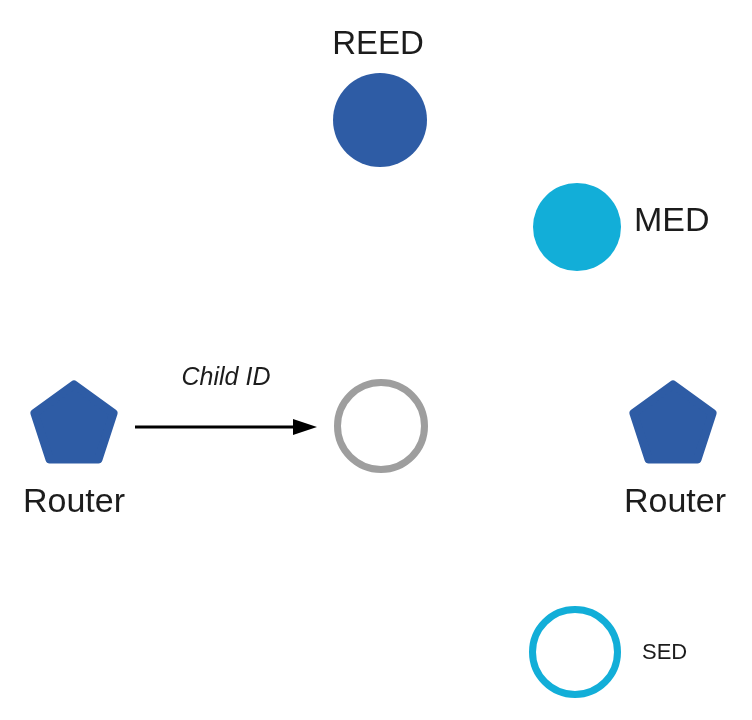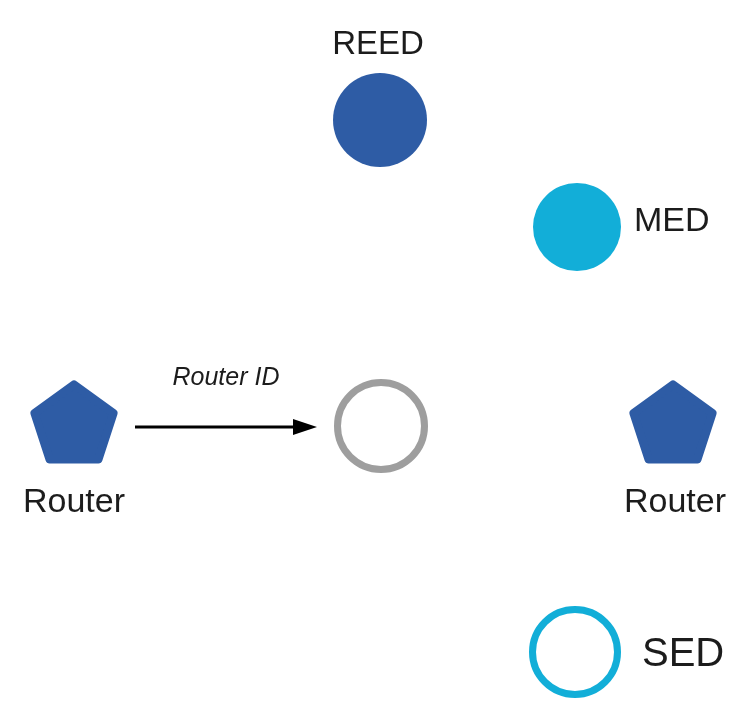--- a/index.html
+++ b/index.html
@@ -61,40 +61,40 @@
   .reed-label{left:308px;top:24px;width:140px;}
   .reed-circle{left:333px;top:73px;width:94px;height:94px;}
   .med-circle{left:533px;top:183px;width:88px;height:88px;}
   .med-label{left:634px;top:199px;font-size:34px;line-height:40px;}
   .child-circle{left:334px;top:379px;width:94px;height:94px;}
   .router-left-pentagon{left:27px;top:379px;}
   .router-left-label{left:4px;top:481px;width:140px;font-size:34px;}
   .router-right-pentagon{left:626px;top:379px;}
   .router-right-label{left:605px;top:481px;width:140px;font-size:34px;}
   .sed-circle{left:529px;top:606px;width:92px;height:92px;}
-  .sed-label{left:642px;top:632px;font-size:40px;line-height:40px;}
+  .sed-label{left:642px;top:632px;font-size:22px;line-height:40px;}
 </style>
 </head>
 <body>
 
 <div class="canvas">
 
   <div class="node-label centered reed-label">REED</div>
   <div class="circle filled-blue reed-circle"></div>
 
   <div class="circle filled-cyan med-circle"></div>
   <div class="node-label med-label">MED</div>
 
   <svg class="pentagon router-left-pentagon" width="94" height="90" viewBox="0 0 100 96">
     <polygon points="50,6 92,36.5 76,85.5 24,85.5 8,36.5"></polygon>
   </svg>
   <div class="node-label centered router-left-label">Router</div>
 
   <div class="arrow-label">
-    <div>Router ID</div>
+    <div>Child ID</div>
   </div>
   <svg class="arrow" width="184" height="22" viewBox="0 0 184 22">
     <line x1="0" y1="11" x2="160" y2="11"></line>
     <polygon points="158,3 158,19 182,11"></polygon>
   </svg>
 
   <div class="circle outline-gray child-circle"></div>
 
   <svg class="pentagon router-right-pentagon" width="94" height="90" viewBox="0 0 100 96">
     <polygon points="50,6 92,36.5 76,85.5 24,85.5 8,36.5"></polygon>

